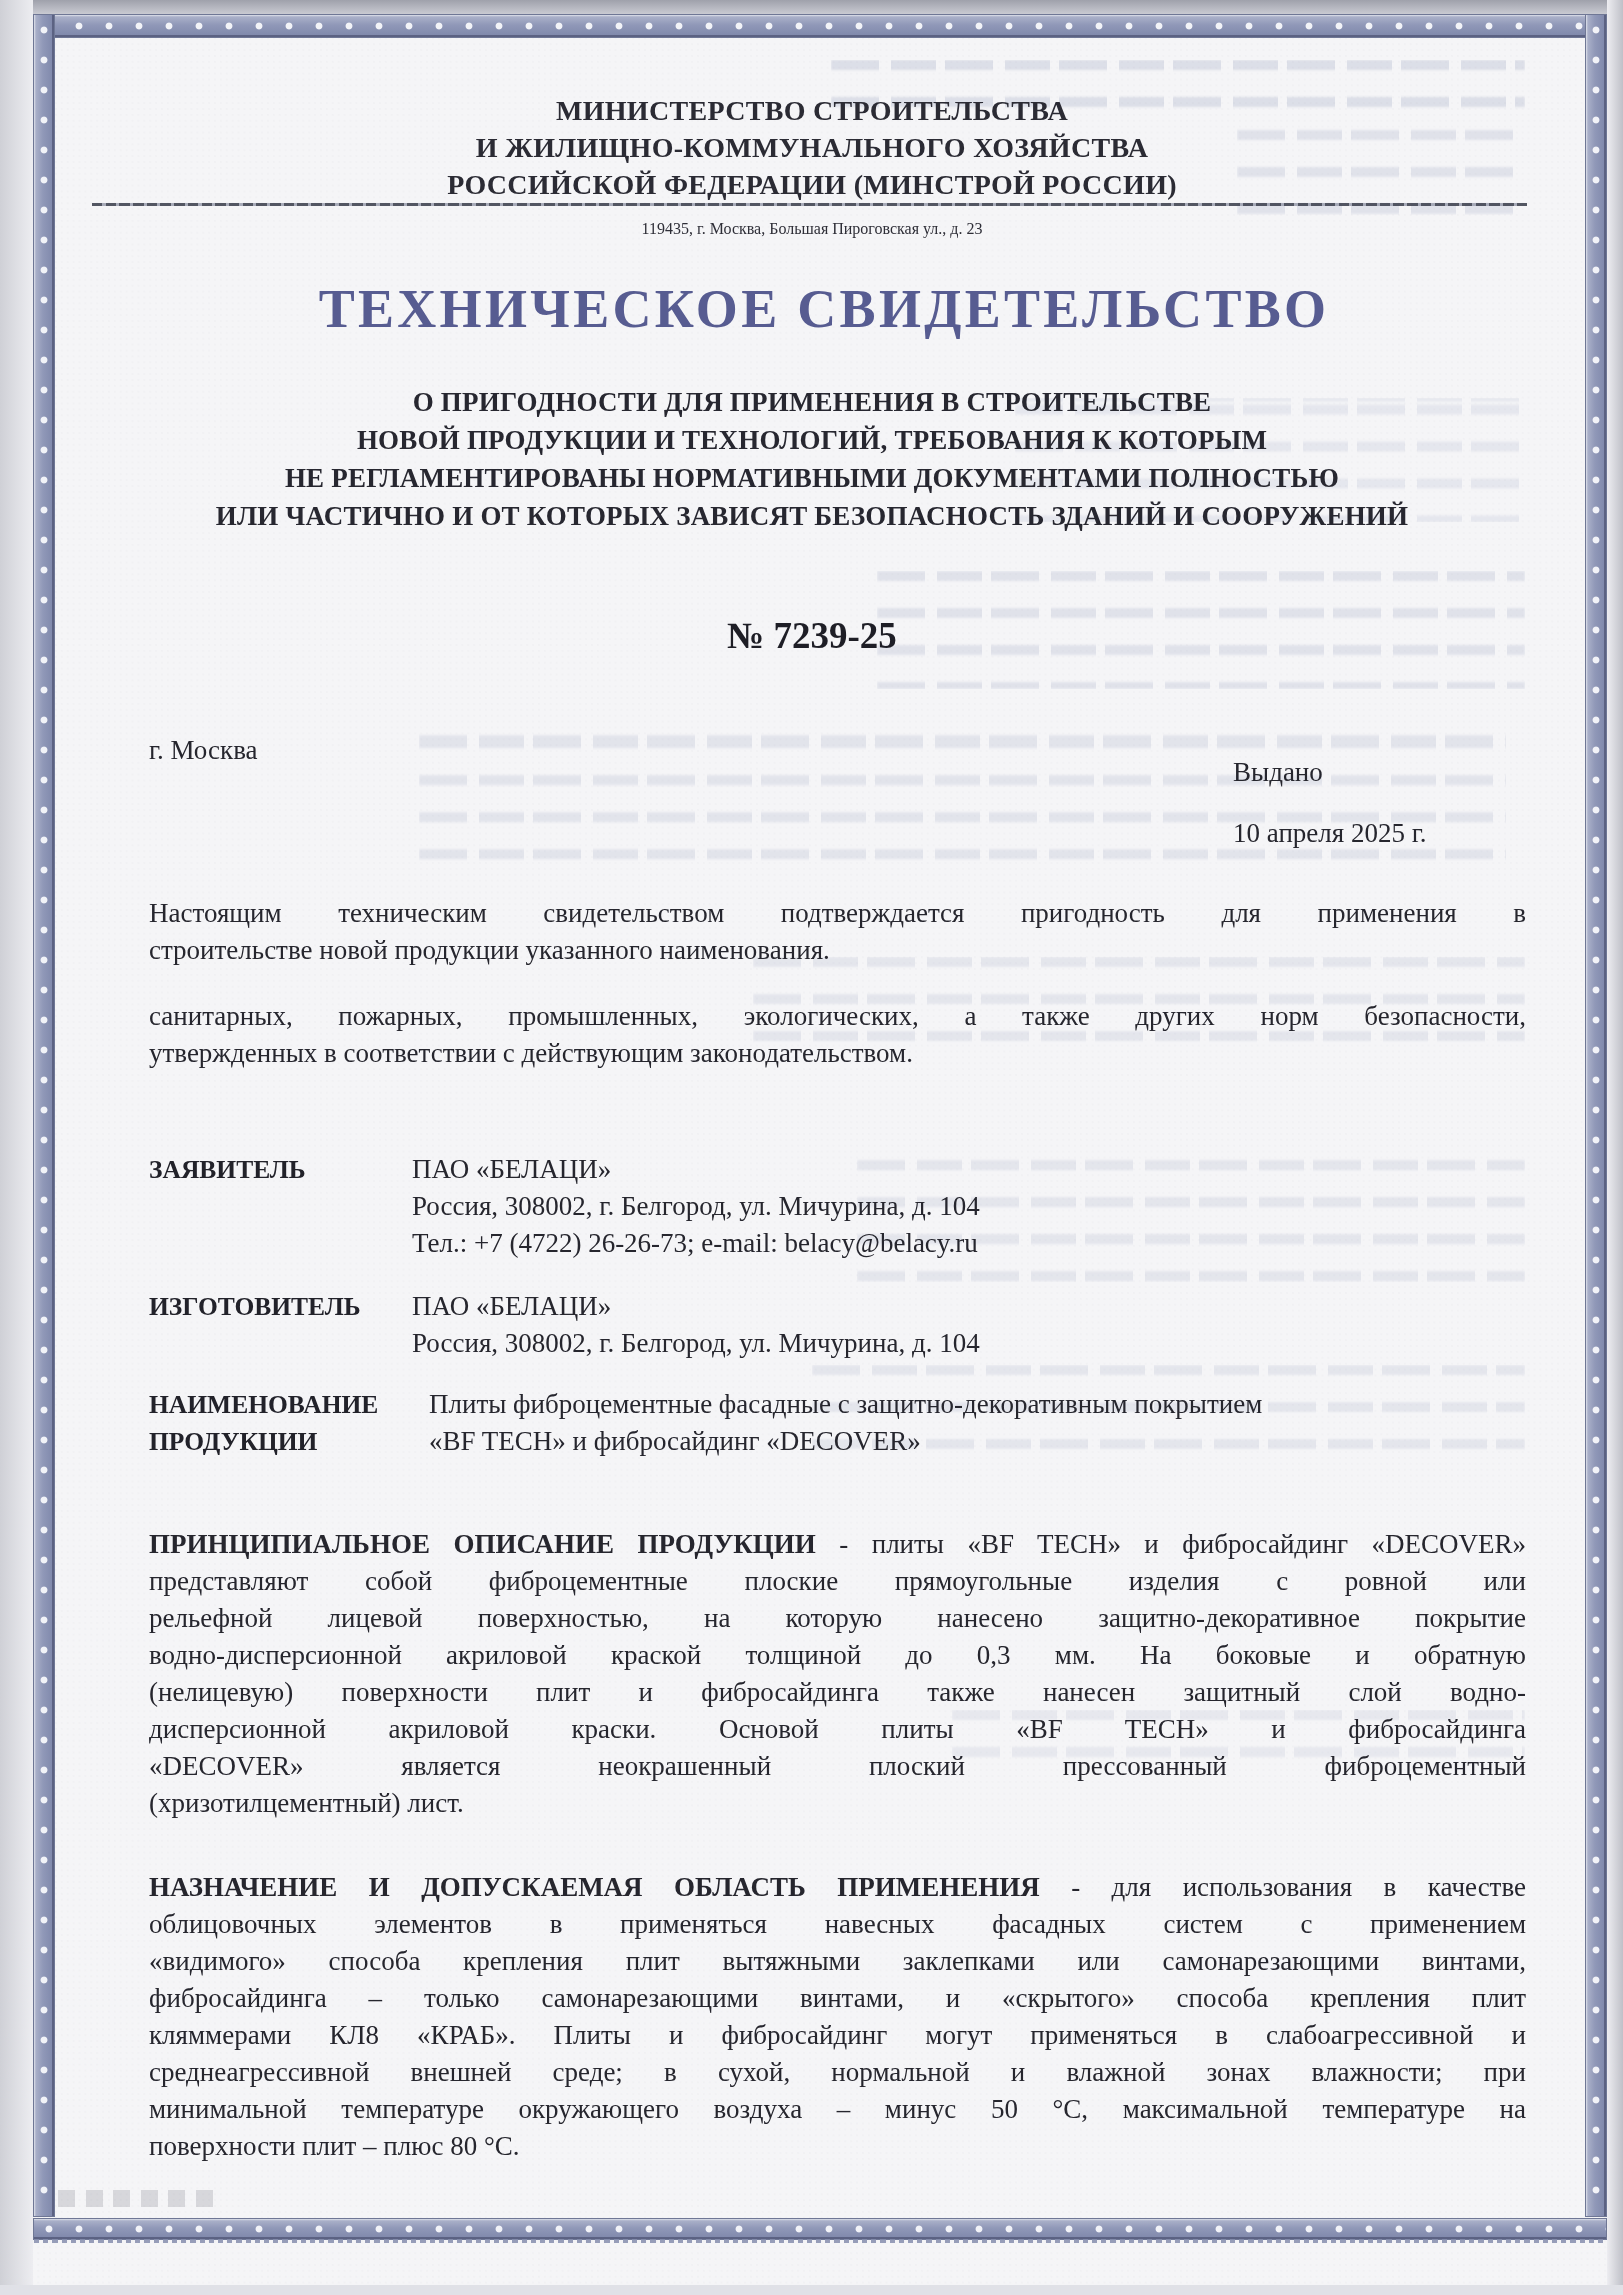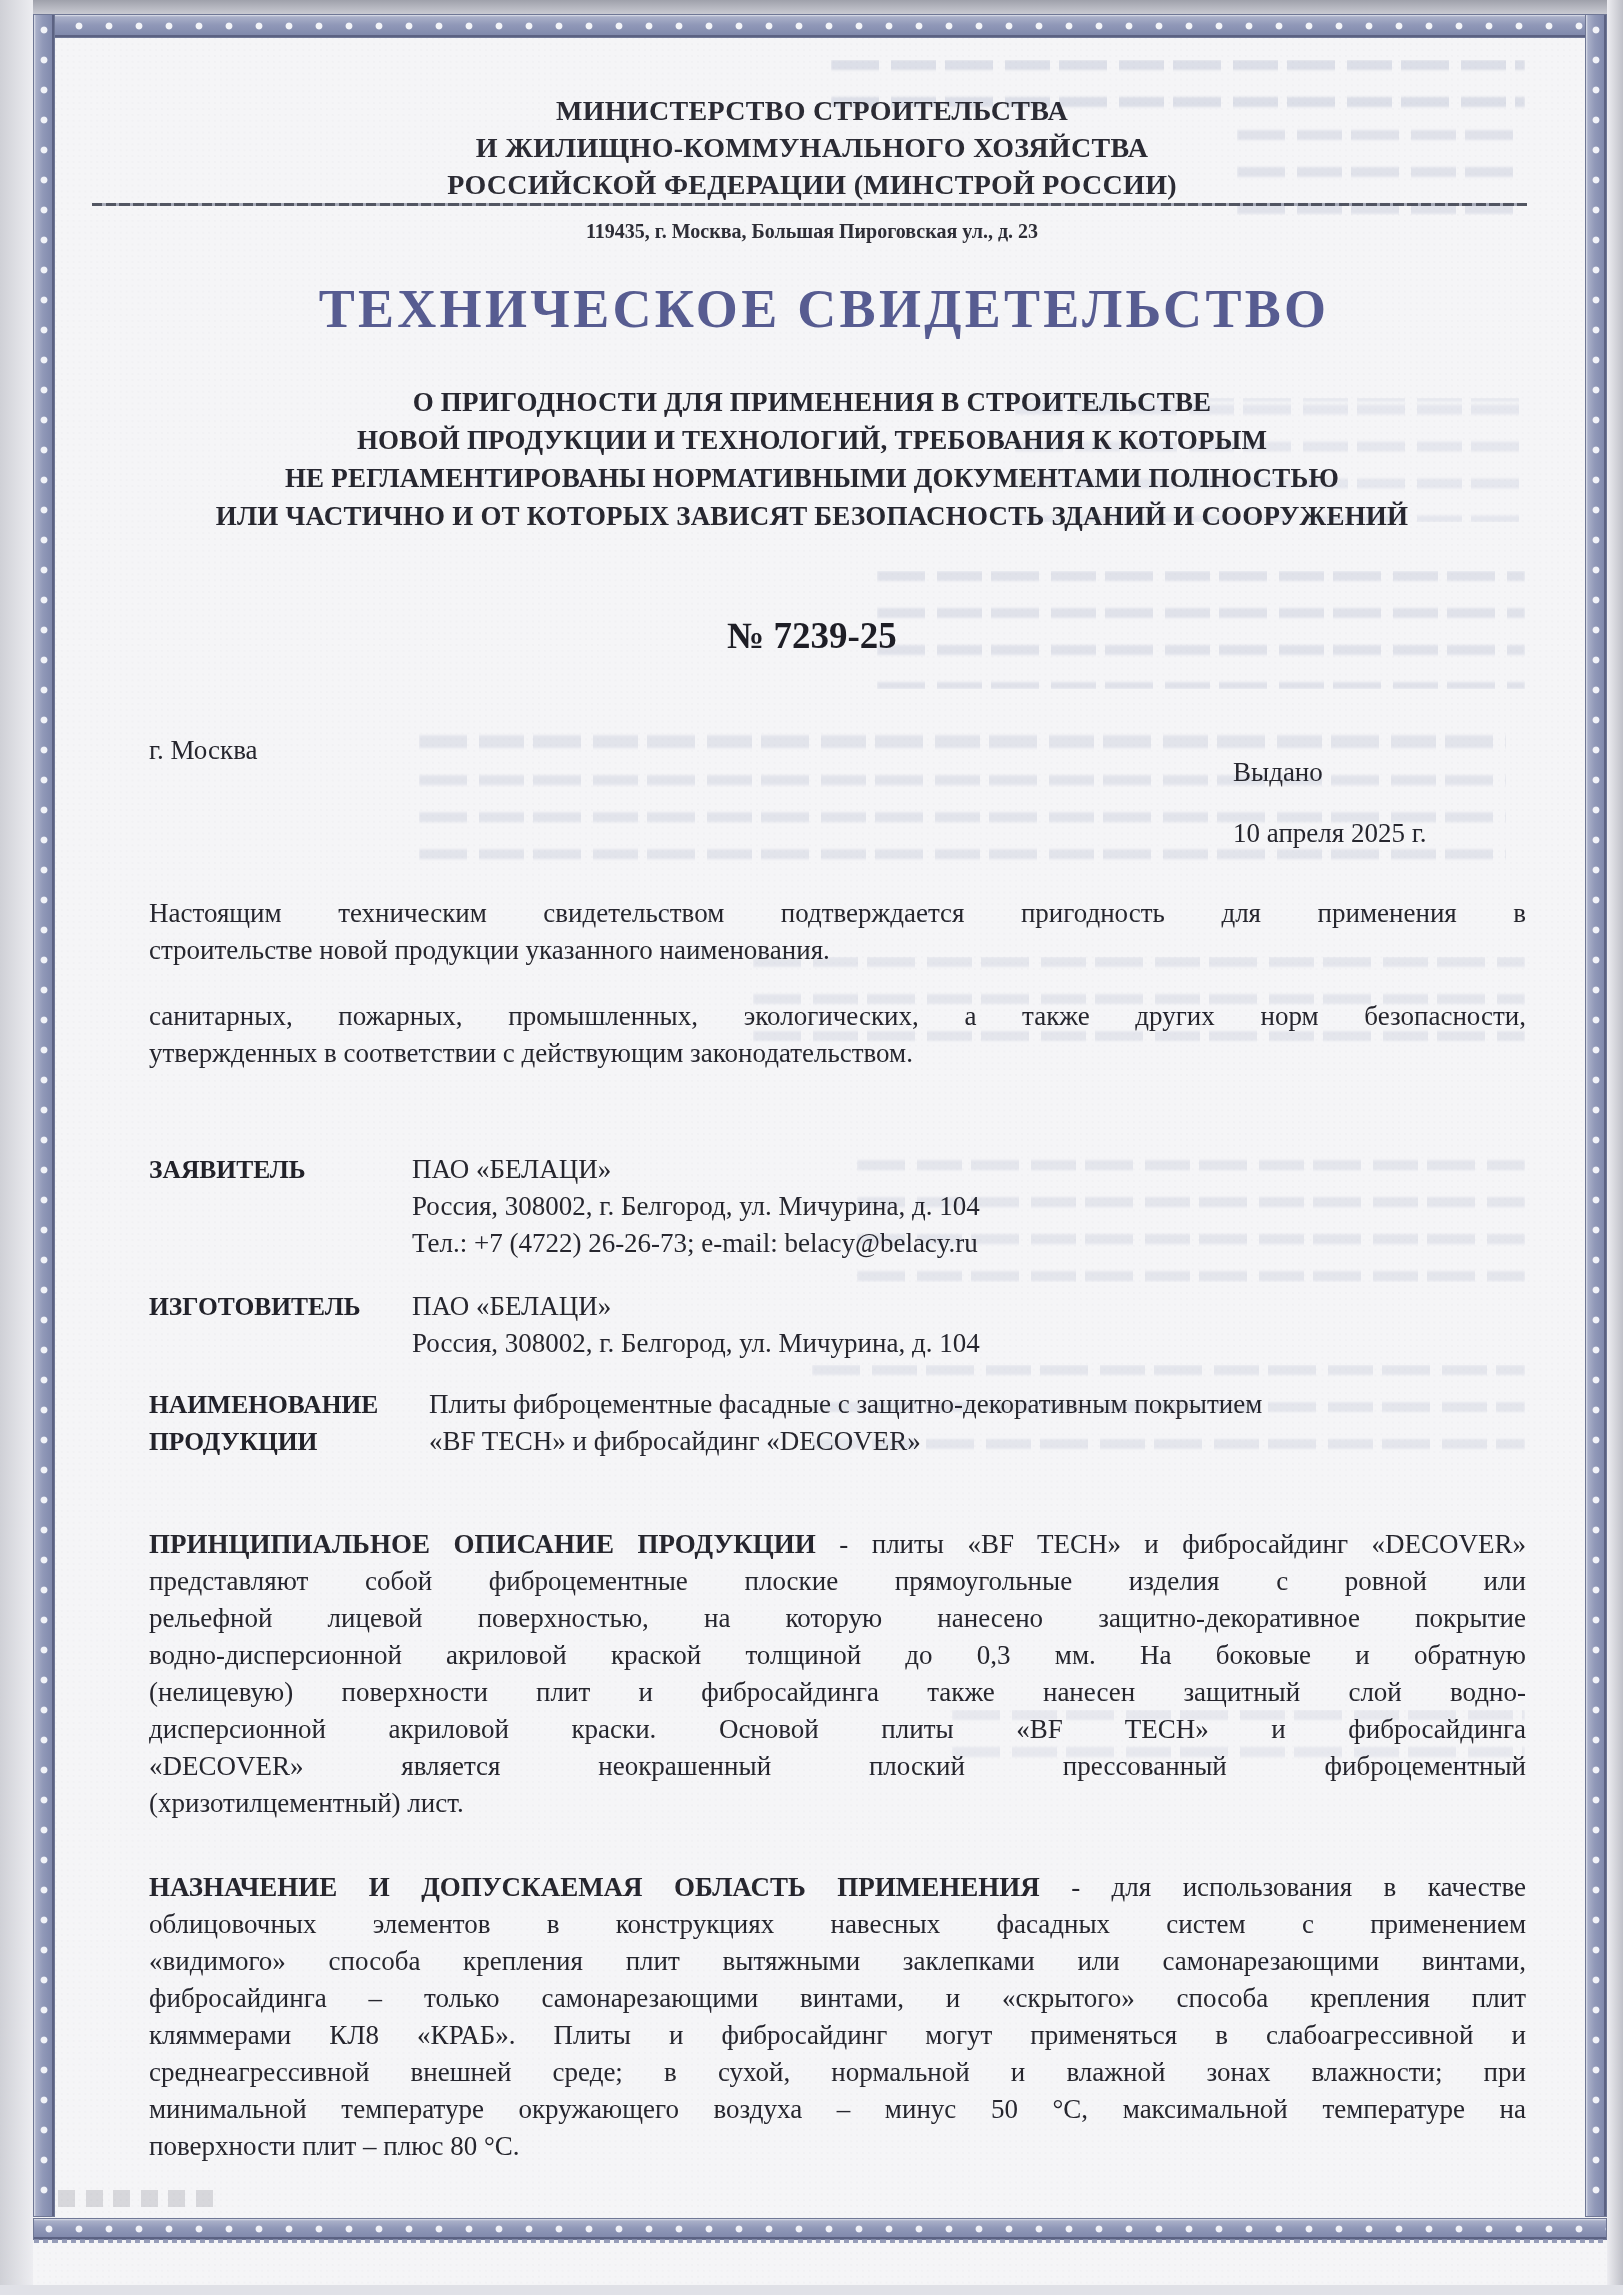--- a/index.html
+++ b/index.html
@@ -41,21 +41,21 @@
   .band-bottom::after{content:"";position:absolute;left:0;right:0;top:100%;height:3.9px;
     background:repeating-linear-gradient(90deg,#868eae 0 5.2px,transparent 5.2px 9.2px);opacity:.85;}
   .band-left{left:33px;top:14.4px;width:22px;height:2203px;}
   .band-right{right:17px;top:14.4px;width:22px;height:2203px;}
   
   .abs{position:absolute;}
   .center{left:0;right:0;text-align:center;}
   .header-line{font-size:28px;font-weight:700;line-height:37px;color:#2b2b34;letter-spacing:0.3px;}
   .divider{position:absolute;left:92px;right:97px;top:203px;height:2.6px;
     background:repeating-linear-gradient(90deg,#363a48 0 10.5px,#9a9eae 10.5px 13.7px);opacity:.85;}
-  .address{font-size:20px;color:#2e2e37;font-weight:bold;}
+  .address{font-size:16px;color:#2e2e37;}
   .cert-title{font-size:54px;font-weight:700;letter-spacing:3.3px;color:#575c91;}
   .subtitle-line{font-size:27px;font-weight:700;line-height:38px;color:#272730;letter-spacing:0.2px;}
   .cert-number{font-size:37px;font-weight:700;color:#1e1e26;}
   .body-text{font-size:27px;line-height:37px;}
   .col{left:149px;width:1377px;}
   .just{text-align:justify;text-align-last:justify;}
   .lastline{text-align:left;text-align-last:left;}
   .b{font-weight:700;}
   .field{display:flex;}
   .field-label{width:263px;font-size:25.5px;font-weight:700;line-height:37px;flex:0 0 263px;color:#22222a;}
@@ -164,21 +164,21 @@
     <div class="just">рельефной лицевой поверхностью, на которую нанесено защитно-декоративное покрытие</div>
     <div class="just">водно-дисперсионной акриловой краской толщиной до 0,3 мм. На боковые и обратную</div>
     <div class="just">(нелицевую) поверхности плит и фибросайдинга также нанесен защитный слой водно-</div>
     <div class="just">дисперсионной акриловой краски. Основой плиты «BF TECH» и фибросайдинга</div>
     <div class="just">«DECOVER» является неокрашенный плоский прессованный фиброцементный</div>
     <div class="lastline">(хризотилцементный) лист.</div>
   </div>
 
   <div class="abs col body-text" style="top:1869px;">
     <div class="just"><span class="b">НАЗНАЧЕНИЕ И ДОПУСКАЕМАЯ ОБЛАСТЬ ПРИМЕНЕНИЯ</span><span> - для использования в качестве</span></div>
-    <div class="just">облицовочных элементов в конструкциях навесных фасадных систем с применением</div>
+    <div class="just">облицовочных элементов в применяться навесных фасадных систем с применением</div>
     <div class="just">«видимого» способа крепления плит вытяжными заклепками или самонарезающими винтами,</div>
     <div class="just">фибросайдинга – только самонарезающими винтами, и «скрытого» способа крепления плит</div>
     <div class="just">кляммерами КЛ8 «КРАБ». Плиты и фибросайдинг могут применяться в слабоагрессивной и</div>
     <div class="just">среднеагрессивной внешней среде; в сухой, нормальной и влажной зонах влажности; при</div>
     <div class="just">минимальной температуре окружающего воздуха – минус 50 °С, максимальной температуре на</div>
     <div class="lastline">поверхности плит – плюс 80 °С.</div>
   </div>
 
   <div class="pencil"></div>
 

